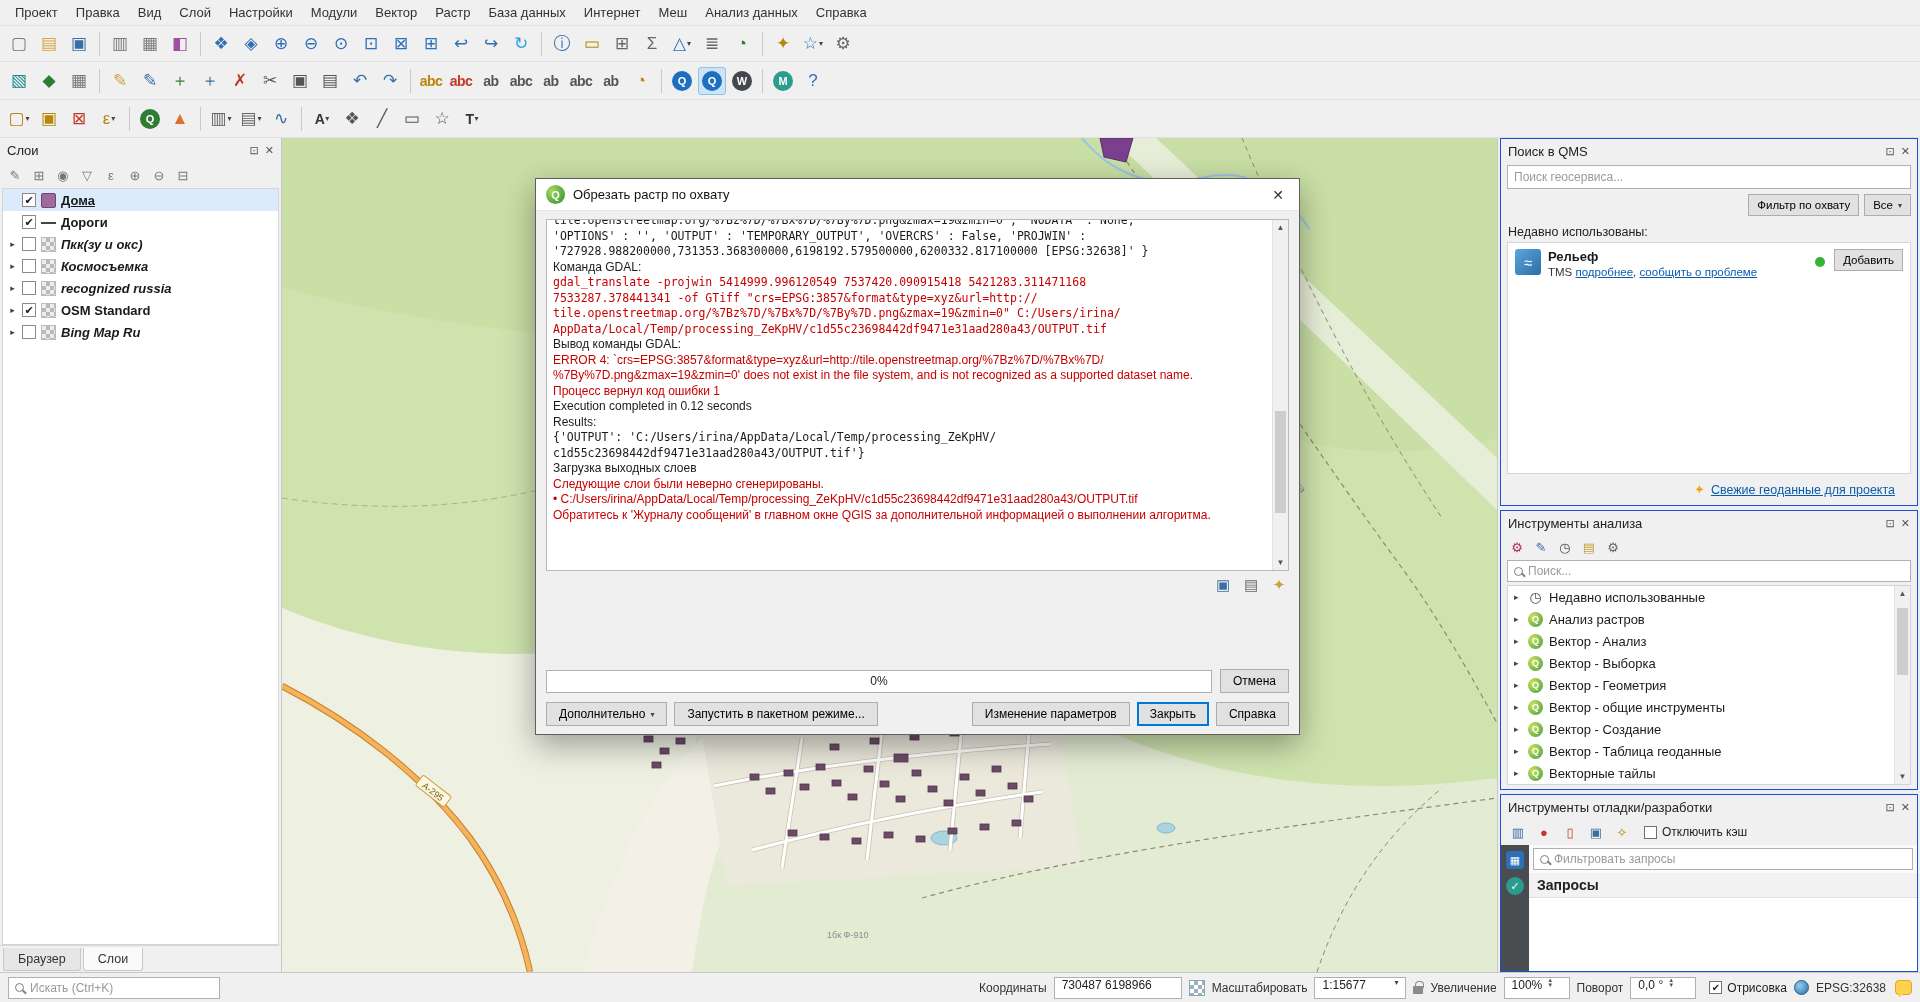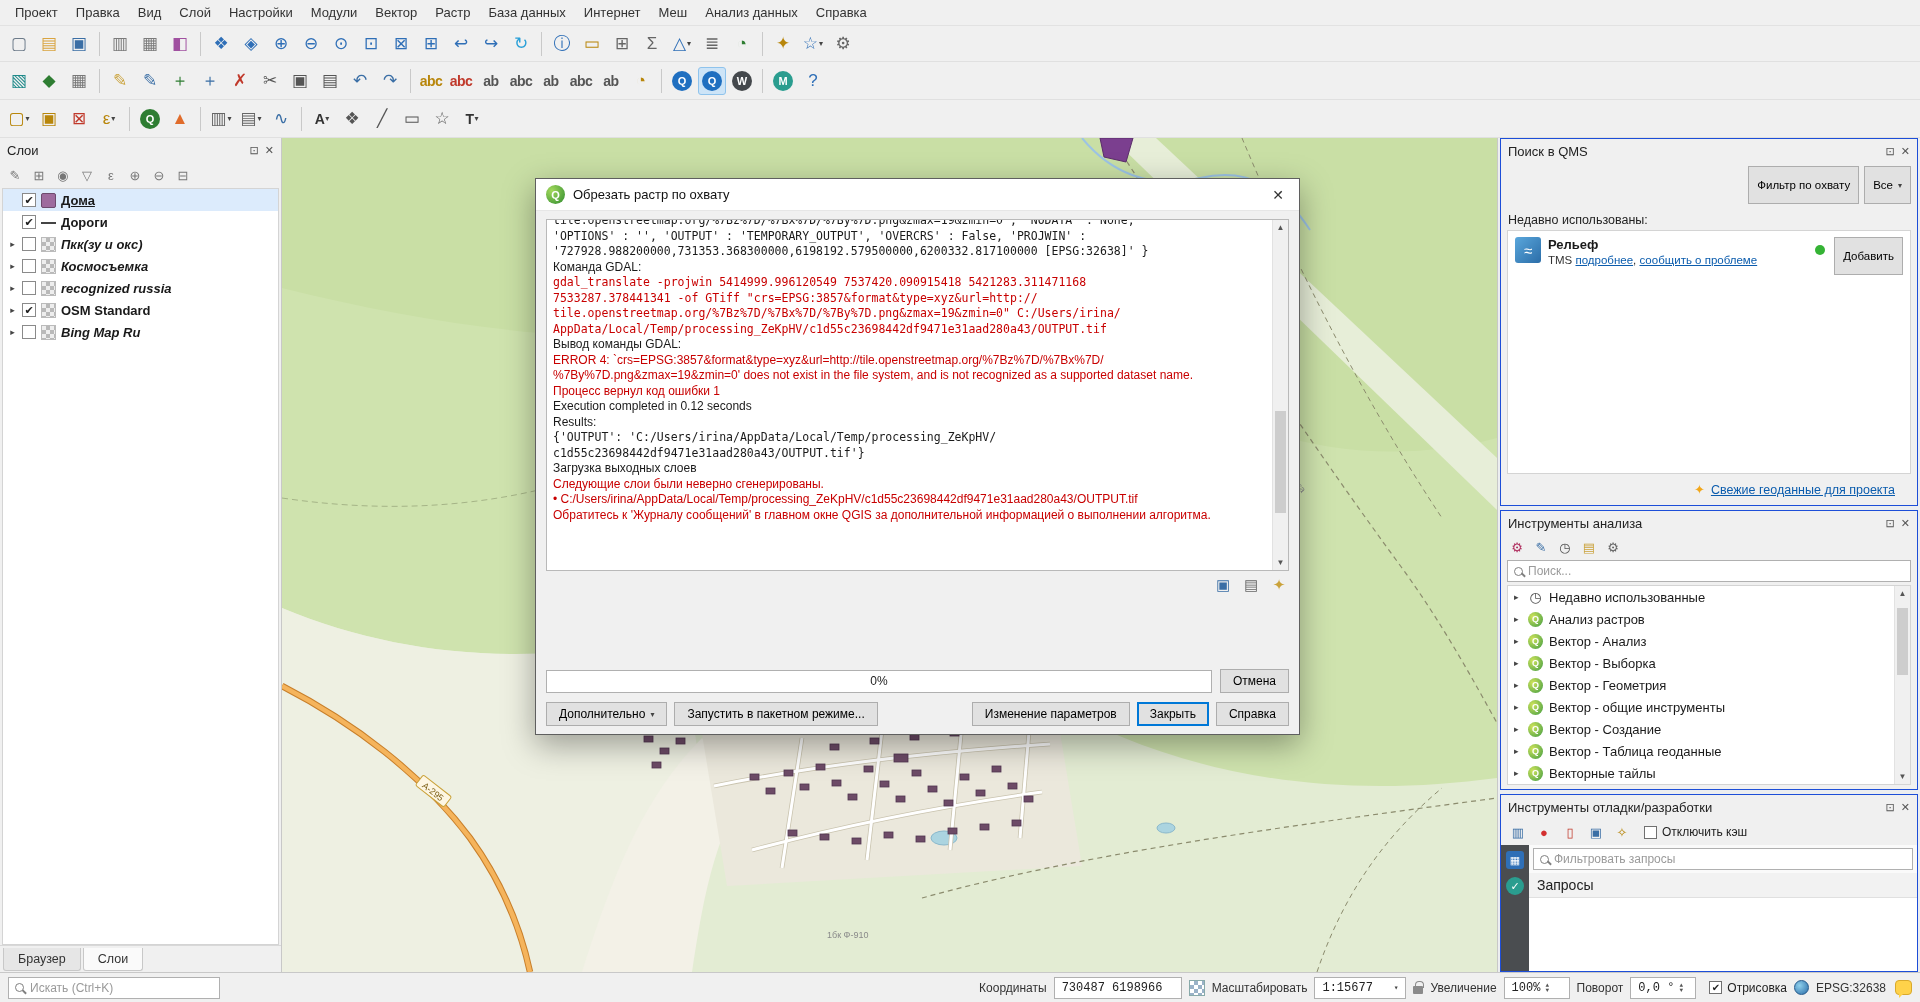--- a/index.html
+++ b/index.html
@@ -24,21 +24,21 @@
   
   .panel-header{height:24px;display:flex;align-items:center;padding:0 7px;font-size:13px;color:#222;}
   .ph-btns{margin-left:auto;display:flex;gap:6px;color:#555;font-size:11px;}
   .ph-btn{cursor:default;}
   .search-box{display:flex;align-items:center;gap:5px;background:#fff;border:1px solid #b0b0b0;height:24px;padding:0 6px;}
   .search-box input{border:none;outline:none;flex:1;font:inherit;background:transparent;color:#222;}
   input::placeholder{color:#9a9a9a;}
   .mag{width:9px;height:9px;border:1.5px solid #808080;border-radius:50%;position:relative;flex:none;}
   .mag::after{content:"";position:absolute;width:5px;height:1.5px;background:#808080;right:-4px;bottom:-1px;transform:rotate(45deg);}
   .btn{height:24px;padding:0 12px;background:#e1e1e1;border:1px solid #adadad;font-size:12px;display:inline-flex;align-items:center;justify-content:center;white-space:nowrap;}
-  .btn.sm{height:38px;padding:0 8px;font-size:11.5px;}
+  .btn.sm{height:22px;padding:0 8px;font-size:11.5px;}
   .btn.default{border-color:#0078d7;box-shadow:inset 0 0 0 1px #0078d7;}
   .caret{font-size:8px;margin-left:5px;color:#444;}
   .spacer{flex:1;}
 
   
   .left-dock{position:absolute;left:0;top:138px;bottom:30px;width:282px;background:#f0f0f0;border-right:1px solid #c8c8c8;display:flex;flex-direction:column;}
   .layers-toolbar{height:26px;display:flex;align-items:center;padding:0 4px;gap:2px;}
   .ltb-btn{width:22px;height:22px;font-size:13px;display:flex;align-items:center;justify-content:center;}
   .layers-list{flex:1;background:#fff;border:1px solid #d4d4d4;margin:0 2px;overflow:hidden;}
   .layer-row{height:22px;display:flex;align-items:center;padding-left:5px;gap:5px;font-size:13px;}
@@ -114,27 +114,27 @@
   .debug{height:178px;}
   .dbg-toolbar{height:26px;display:flex;align-items:center;gap:6px;padding:0 7px;font-size:13px;}
   .dbg-ic{width:20px;height:20px;display:flex;align-items:center;justify-content:center;font-size:13px;}
   .dbg-check{display:flex;align-items:center;gap:5px;margin-left:6px;font-size:12px;color:#222;}
   .cb{width:13px;height:13px;border:1px solid #707070;background:#fff;font-size:10px;line-height:11px;text-align:center;color:#222;flex:none;}
   .dbg-body{flex:1;display:flex;overflow:hidden;}
   .dbg-strip{width:28px;background:#4a4d50;display:flex;flex-direction:column;align-items:center;gap:8px;padding-top:6px;}
   .strip-ic{width:18px;height:18px;border-radius:3px;display:flex;align-items:center;justify-content:center;color:#fff;font-size:11px;}
   .dbg-main{flex:1;display:flex;flex-direction:column;background:#fafafa;}
   .dbg-main .search-box{margin:3px 4px;height:22px;}
-  .queries-label{padding:4px 8px;font-size:14px;font-weight:normal;color:#222;background:#f2f2f2;border-bottom:1px solid #e0e0e0;}
+  .queries-label{padding:4px 8px;font-size:14px;font-weight:bold;color:#222;background:#f2f2f2;border-bottom:1px solid #e0e0e0;}
   .dbg-white{flex:1;background:#fff;}
 
   
   .statusbar{position:absolute;left:0;bottom:0;width:1920px;height:30px;background:#f0f0f0;border-top:1px solid #c8c8c8;display:flex;align-items:center;padding:0 8px;gap:7px;font-size:12px;color:#333;}
   .locator{width:212px;height:22px;background:#fff;border:1px solid #b0b0b0;display:flex;align-items:center;gap:6px;padding:0 6px;color:#9a9a9a;}
-  .sb-box{height:22px;background:#fff;border:1px solid #b0b0b0;display:flex;align-items:center;padding:0 7px;color:#222;white-space:nowrap;font-family:Liberation Mono, monospace;}
+  .sb-box{height:22px;background:#fff;border:1px solid #b0b0b0;display:flex;align-items:flex-start;padding:0 7px;color:#222;white-space:nowrap;}
   .spin{display:flex;flex-direction:column;margin-left:5px;}
   .spin span{font-size:6px;line-height:5px;color:#555;}
   .checker{width:16px;height:16px;background-color:#fff;background-image:linear-gradient(45deg,#9ab2c8 25%,transparent 25%,transparent 75%,#9ab2c8 75%),linear-gradient(45deg,#9ab2c8 25%,transparent 25%,transparent 75%,#9ab2c8 75%);background-size:8px 8px;background-position:0 0,4px 4px;border:1px solid #8aa;}
   .lock{width:10px;height:8px;background:#8a8a8a;position:relative;margin:5px 0 0 0;border-radius:1px;}
   .lock::before{content:"";position:absolute;top:-5px;left:1.5px;width:7px;height:6px;border:1.5px solid #8a8a8a;border-bottom:none;border-radius:4px 4px 0 0;}
   .globe{width:15px;height:15px;border-radius:50%;background:radial-gradient(circle at 35% 35%,#8fd0ec,#2b6da8);border:1px solid #245a8c;}
   .bubble{width:17px;height:15px;background:#ffd24a;border:1px solid #d9a92c;border-radius:4px;position:relative;margin-left:2px;}
   .bubble::after{content:"";position:absolute;left:3px;bottom:-4px;border:4px solid transparent;border-top-color:#ffd24a;border-left-color:#ffd24a;}
 </style>
 </head>
@@ -612,20 +612,23 @@
   <div class="right-dock">
 
     <div class="rpan qms rpanel">
       <div class="panel-header">
         <span>Поиск в QMS</span>
         <span class="ph-btns">
           <span class="ph-btn">⊡</span>
           <span class="ph-btn">✕</span>
         </span>
       </div>
+      <div class="search-box">
+        <input placeholder="Поиск геосервиса..." style="">
+      </div>
       <div class="qms-filter-row">
         <span class="spacer"></span>
         <button class="btn sm">Фильтр по охвату</button>
         <button class="btn sm">
             <span>Все</span>
             <span class="caret">▾</span>
           </button>
       </div>
       <div class="qms-recent-label">Недавно использованы:</div>
       <div class="qms-list">

